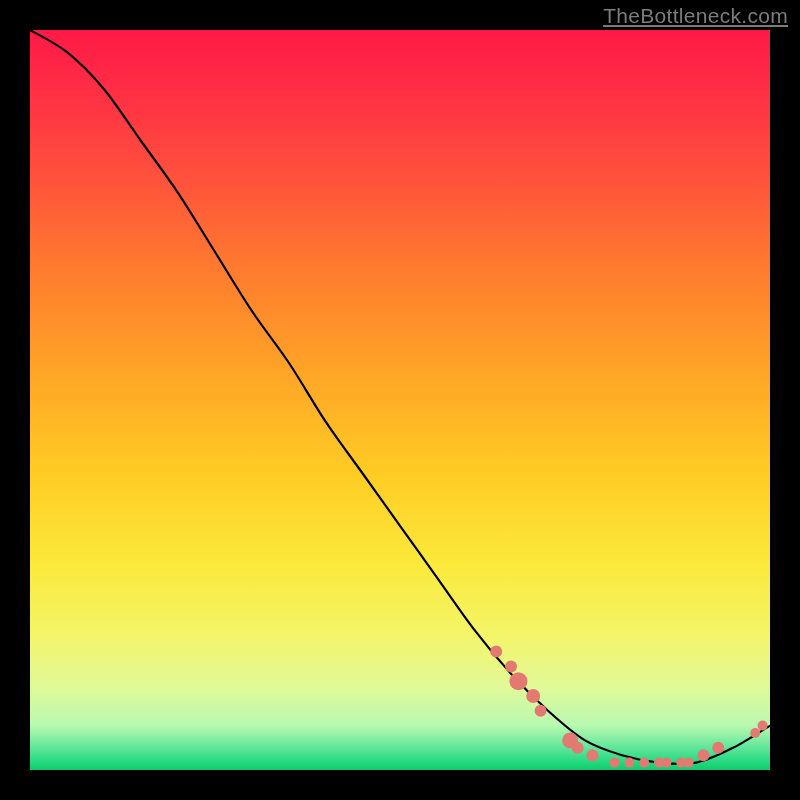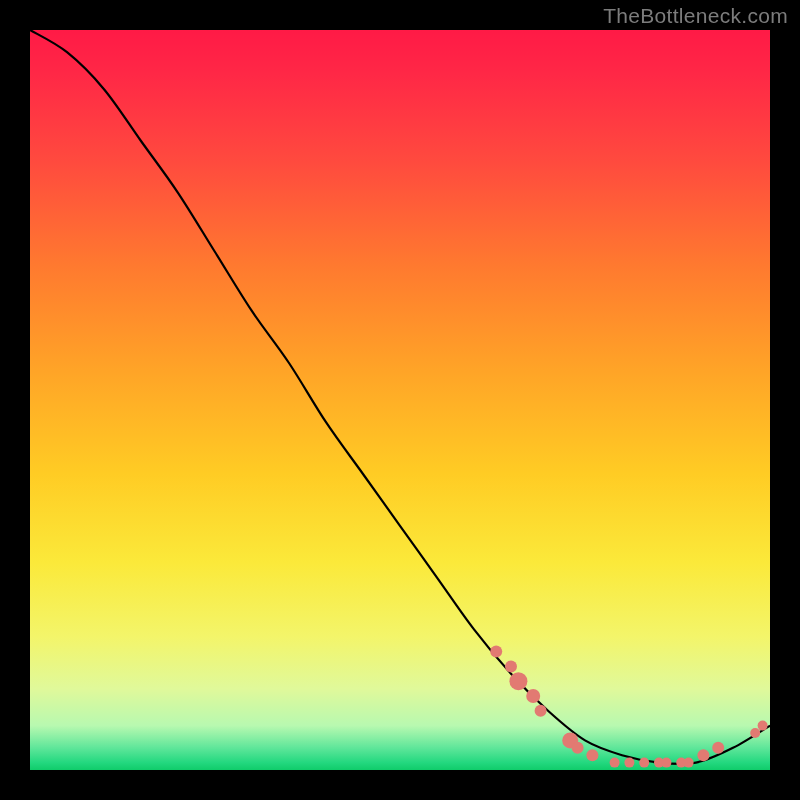--- a/index.html
+++ b/index.html
@@ -18,20 +18,21 @@
     background: #000;
   }
   .watermark {
     position: absolute;
     top: 4px;
     right: 12px;
     color: #7c7c7c;
     font-size: 21px;
     letter-spacing: 0.3px;
     z-index: 10;
+    text-decoration: underline;
   }
   .plot {
     position: absolute;
     left: 30px;
     top: 30px;
     width: 740px;
     height: 740px;
   }
   .gradient {
     position: absolute;

